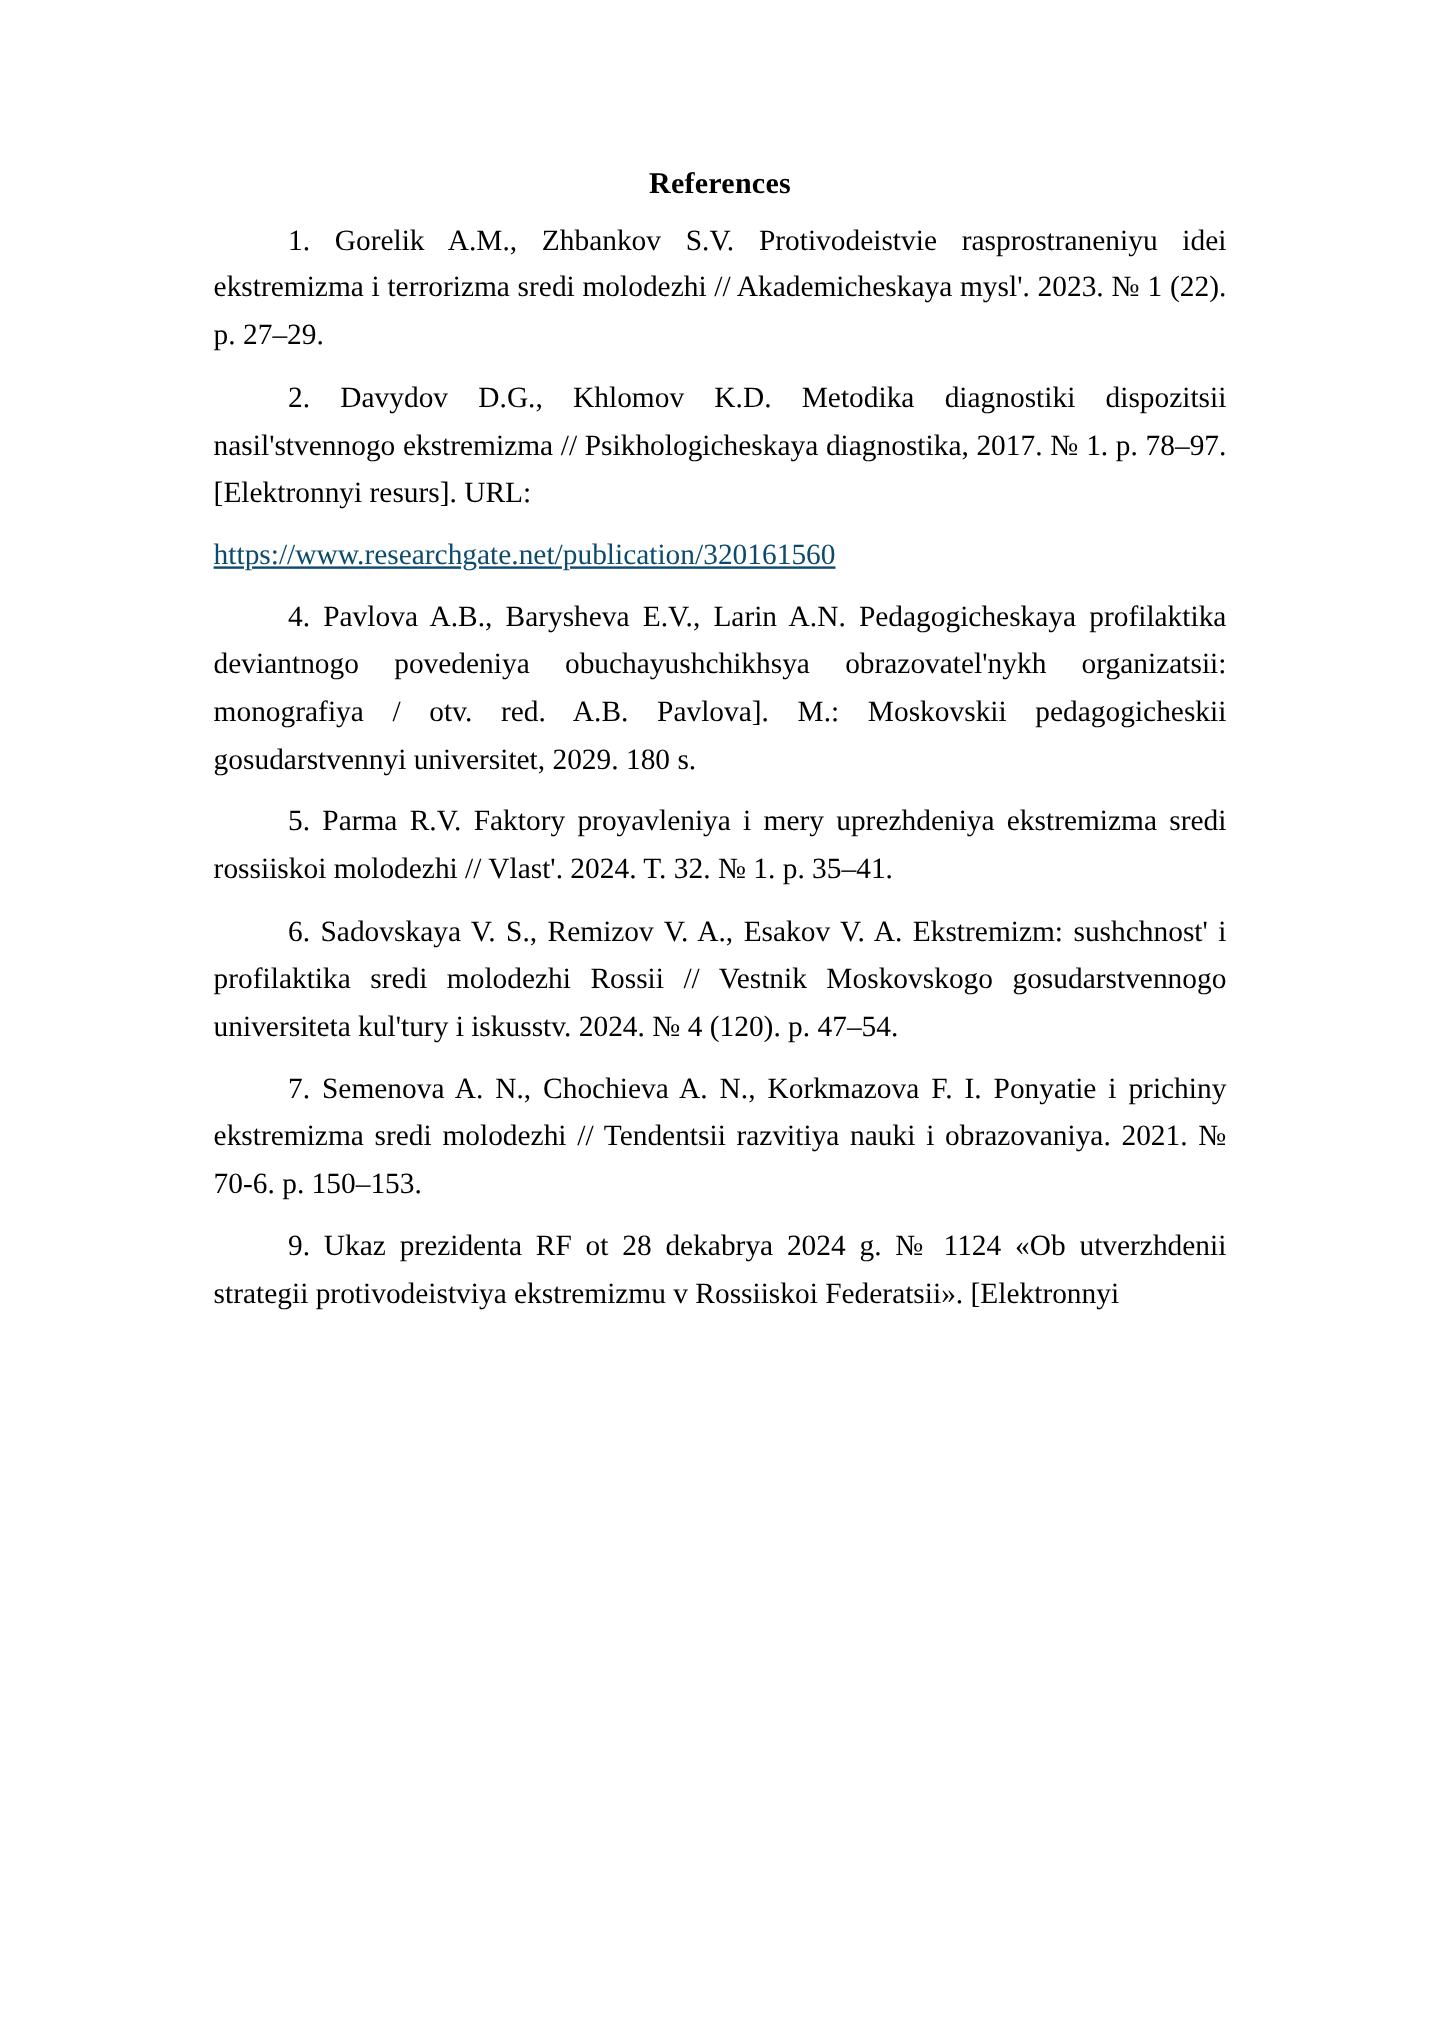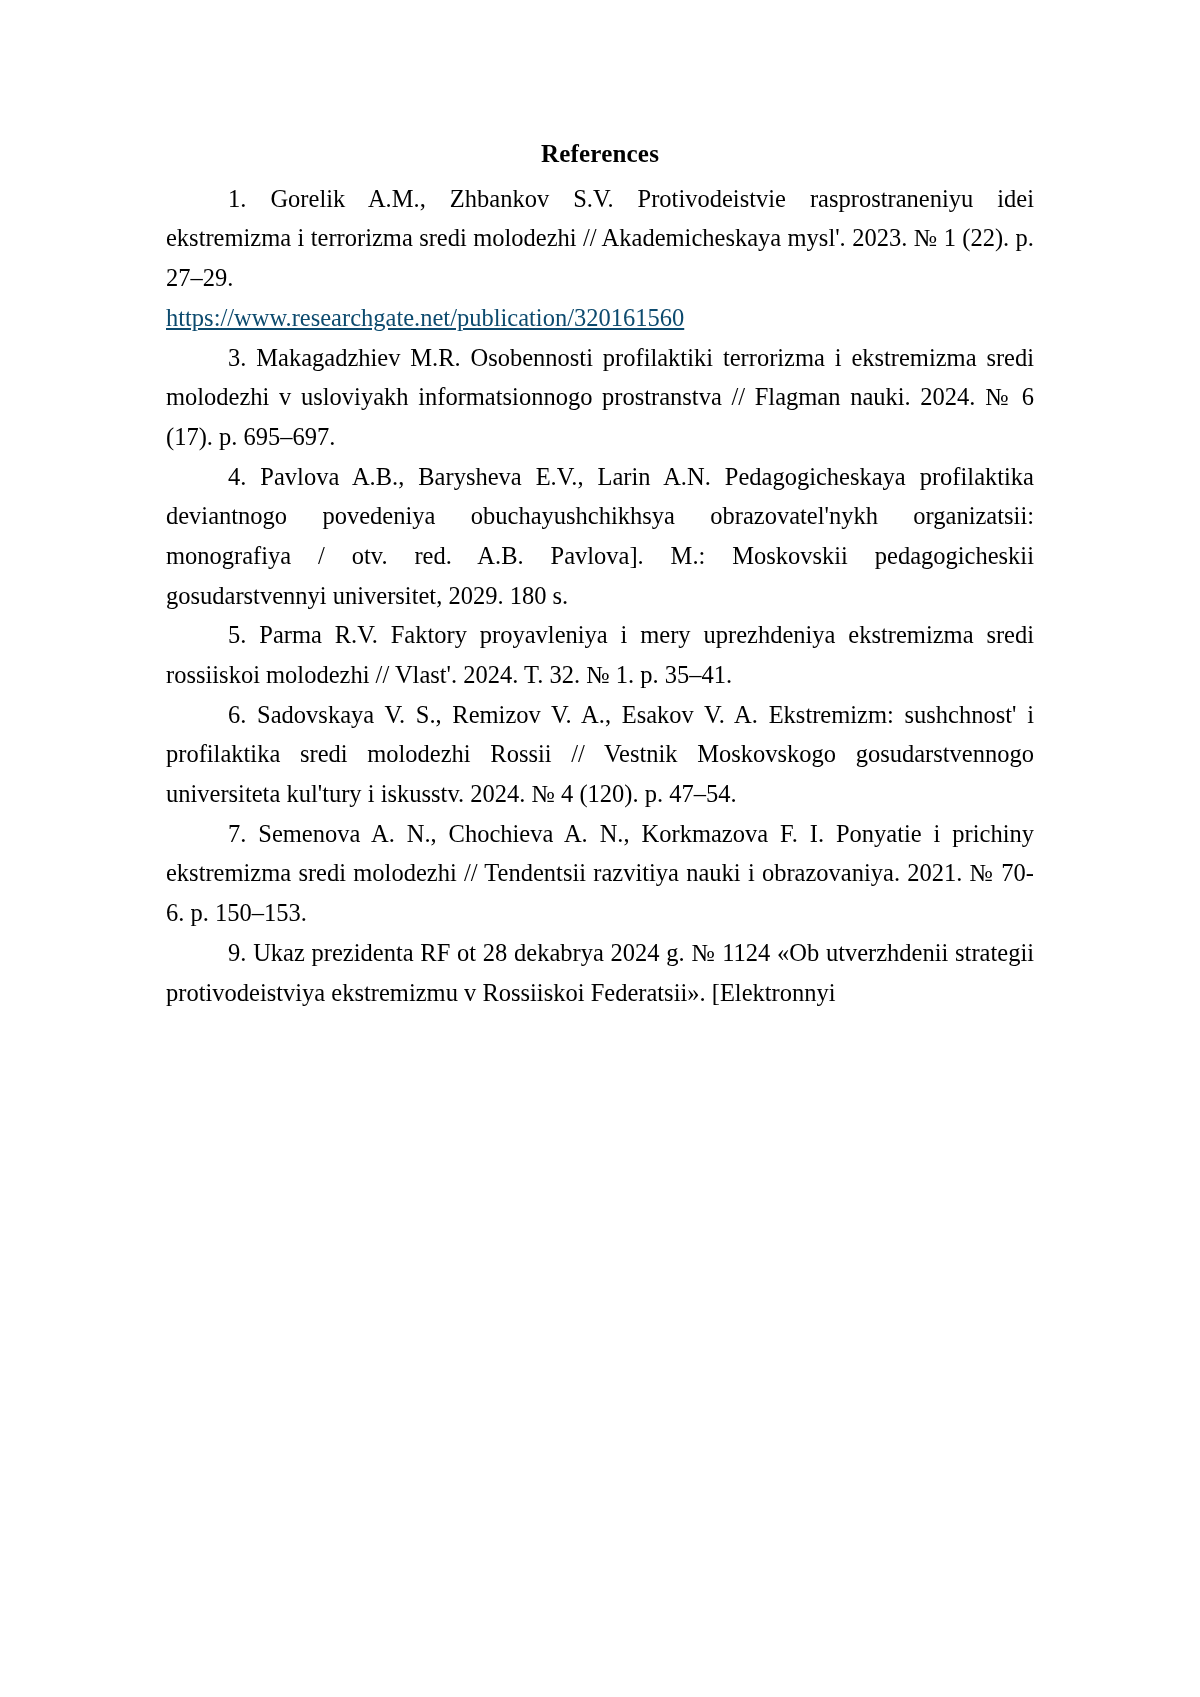--- a/index.html
+++ b/index.html
@@ -27,21 +27,21 @@
     font-size: 25px;
     line-height: 1.15;
     margin: 0 0 10px 0;
     letter-spacing: 0.2px;
   }
   .ref-item {
     text-align: justify;
     text-justify: inter-word;
     font-size: 24.5px;
     line-height: 1.62;
-    margin: 0;
+    margin: 12px;
     text-indent: 62px;
     hyphens: none;
   }
   .ref-item.cont {
     text-indent: 0;
   }
   .ref-item:last-child {
     
   }
   a.url {
@@ -59,28 +59,28 @@
 
 <div class="page">
 
   <h1 class="doc-title">References</h1>
 
   <p class="ref-item">
     <span>1.</span>
     <span>Gorelik A.M., Zhbankov S.V. Protivodeistvie rasprostraneniyu idei ekstremizma i terrorizma sredi molodezhi // Akademicheskaya mysl'. 2023. № 1 (22). p. 27–29.</span>
   </p>
 
+  <p class="ref-item">
+    <span>2.</span>
+    <span>Davydov D.G., Khlomov K.D. Metodika diagnostiki dispozitsii nasil'stvennogo ekstremizma // Psikhologicheskaya diagnostika, 2017. № 1. p. 78–97. [Elektronnyi resurs]. URL:</span>
+  </p>
   <p class="ref-item cont url-line">
     <a class="url" href="#">https://www.researchgate.net/publication/320161560</a>
   </p>
 
-  <p class="ref-item">
-    <span>3.</span>
-    <span>Makagadzhiev M.R. Osobennosti profilaktiki terrorizma i ekstremizma sredi molodezhi v usloviyakh informatsionnogo prostranstva // Flagman nauki. 2024. № 6 (17). p. 695–697.</span>
-  </p>
 
   <p class="ref-item">
     <span>4.</span>
     <span>Pavlova A.B., Barysheva E.V., Larin A.N. Pedagogicheskaya profilaktika deviantnogo povedeniya obuchayushchikhsya obrazovatel'nykh organizatsii: monografiya / otv. red. A.B. Pavlova]. M.: Moskovskii pedagogicheskii gosudarstvennyi universitet, 2029. 180 s.</span>
   </p>
 
   <p class="ref-item">
     <span>5.</span>
     <span>Parma R.V. Faktory proyavleniya i mery uprezhdeniya ekstremizma sredi rossiiskoi molodezhi // Vlast'. 2024. T. 32. № 1. p. 35–41.</span>
   </p>

